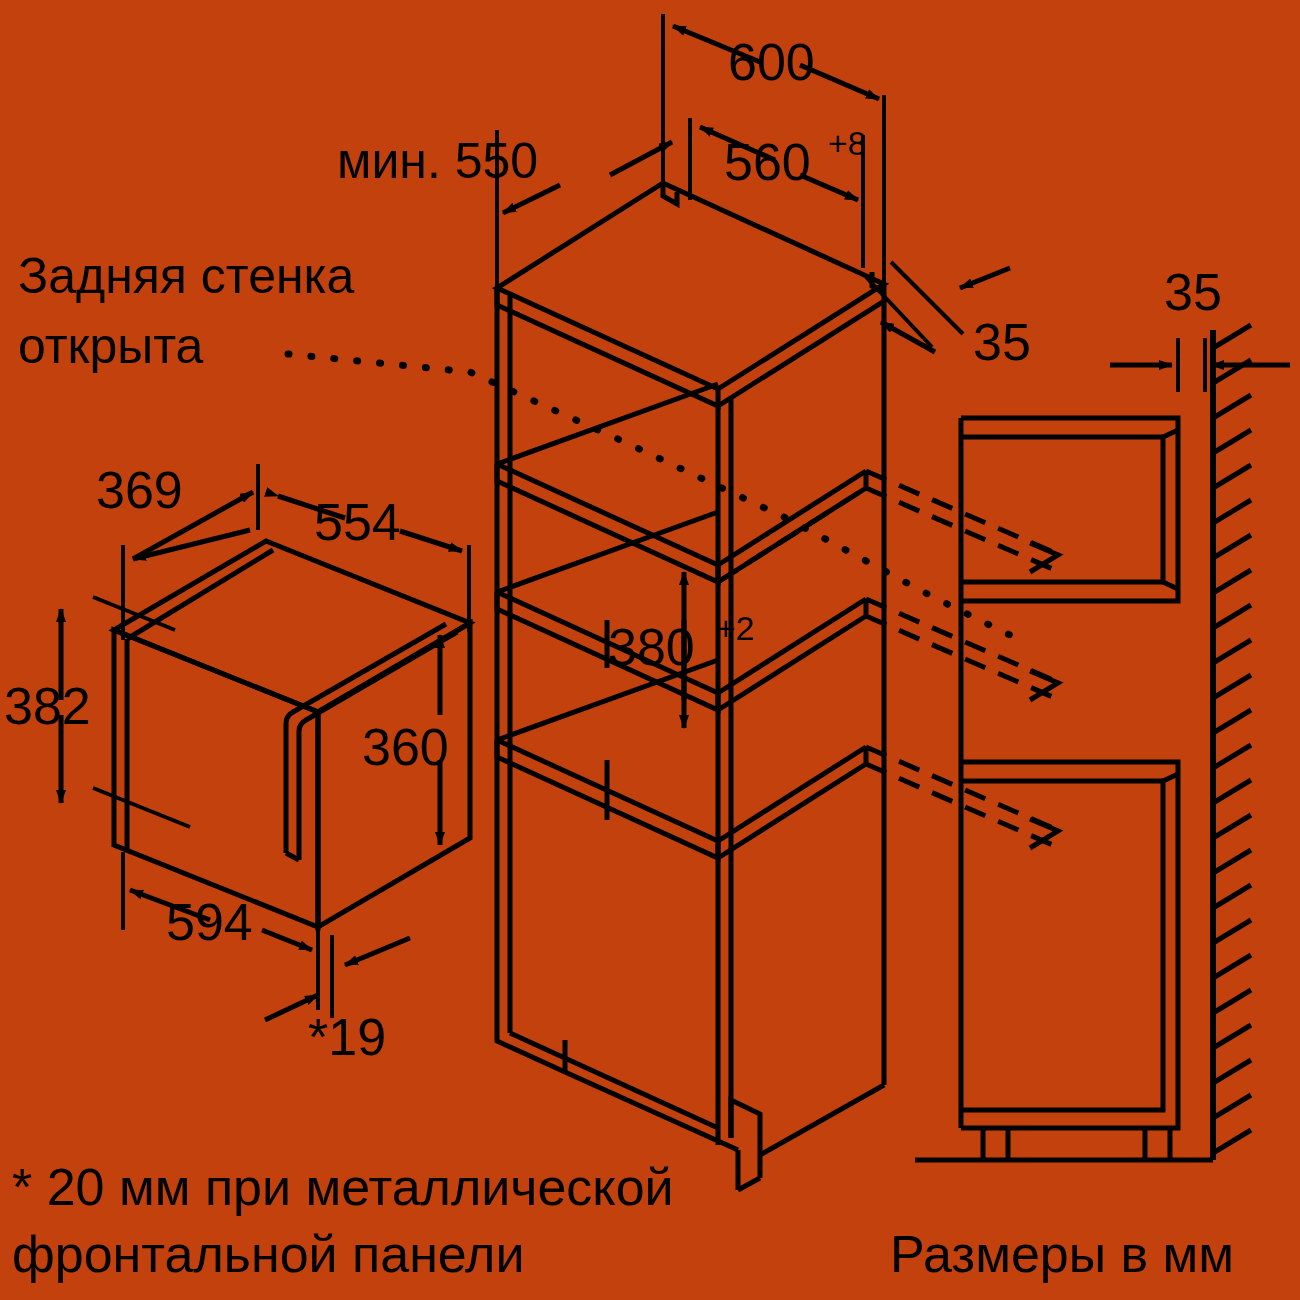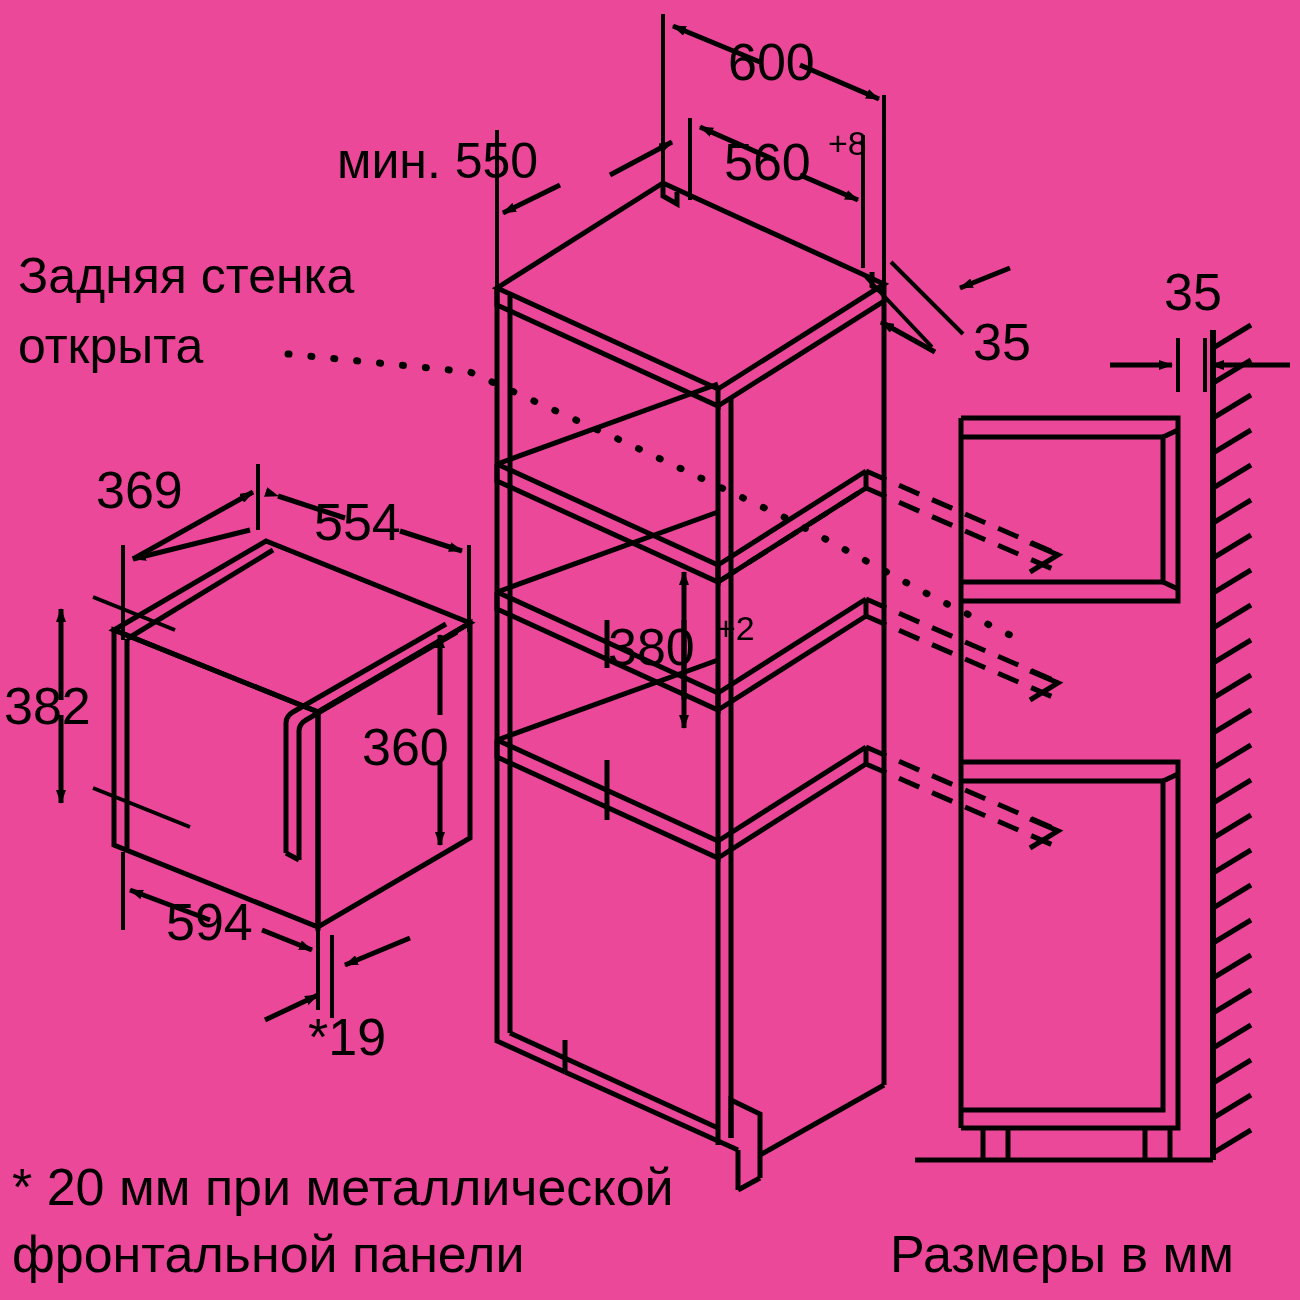--- a/index.html
+++ b/index.html
@@ -8,21 +8,21 @@
     padding: 0;
     background: #ffffff;
   }
   body {
     font-family: "Liberation Sans", sans-serif;
   }
   #stage {
     position: relative;
     width: 1300px;
     height: 1300px;
-    background: #ec4899;
+    background: #c2410c;
     overflow: hidden;
   }
   #diagram {
     position: absolute;
     left: 0;
     top: 0;
     width: 1300px;
     height: 1300px;
   }
   .dimtext {

